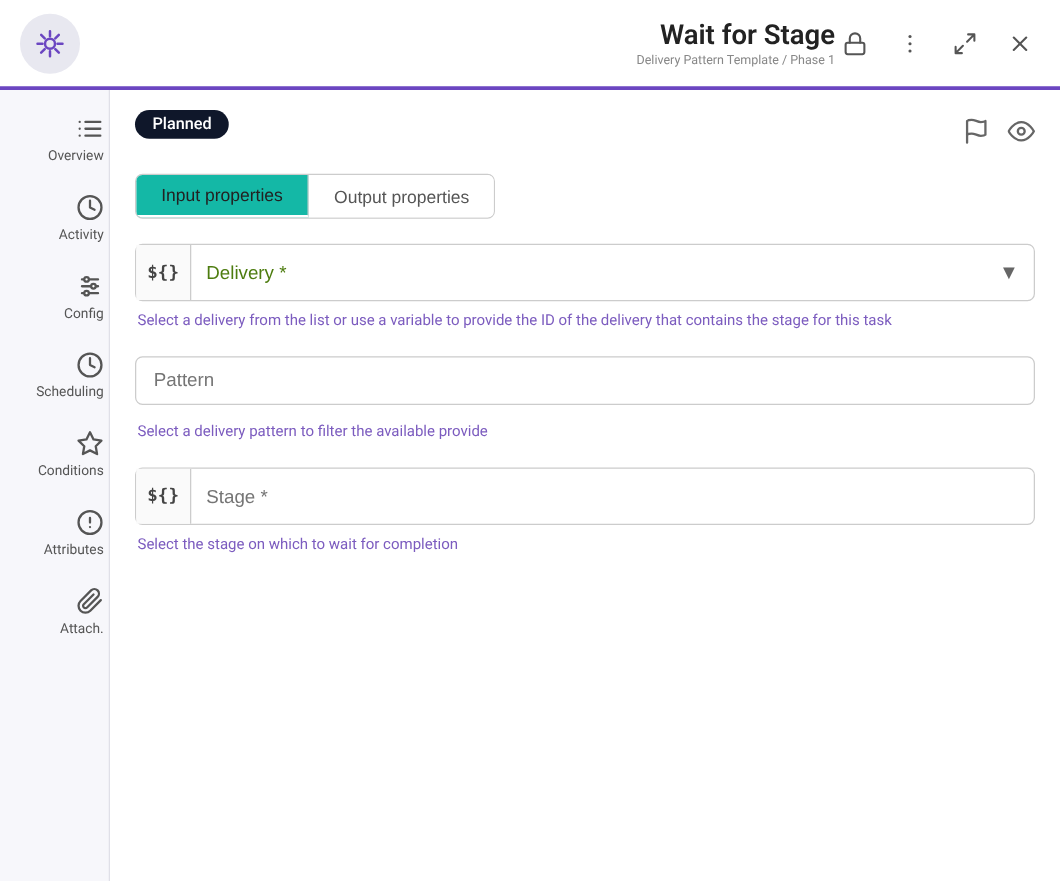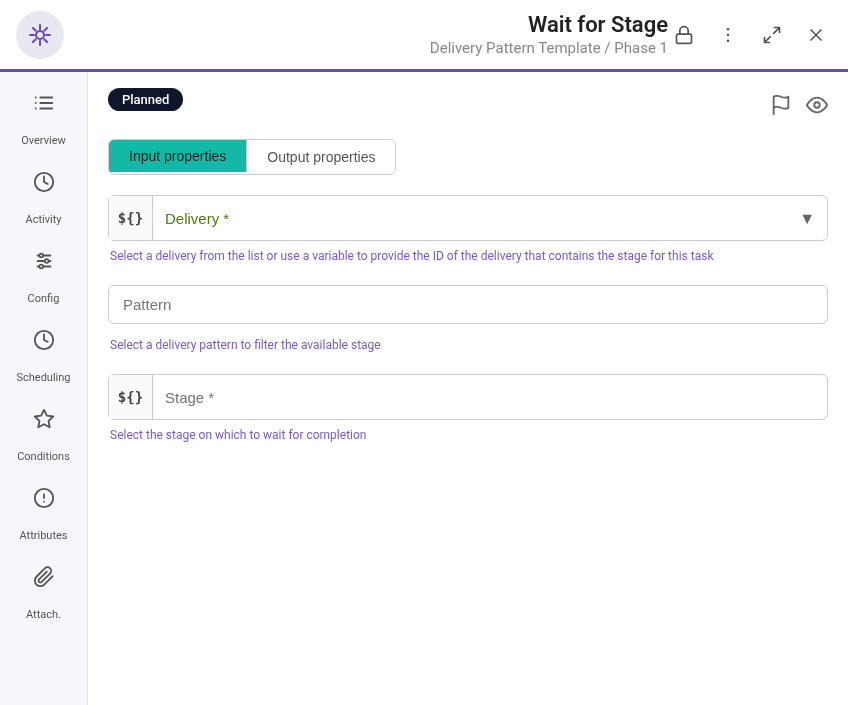--- a/index.html
+++ b/index.html
@@ -6,31 +6,31 @@
     body { font-family: -apple-system, BlinkMacSystemFont, 'Segoe UI', Roboto, sans-serif; background: #f0f0f5; width: 848px; height: 705px; overflow: hidden; }
 
     .app-container { display: flex; flex-direction: column; width: 848px; height: 705px; background: #fff; }
 
     
     .header { display: flex; align-items: center; padding: 10px 16px; background: #fff; border-bottom: 3px solid #6b46c1; min-height: 72px; }
     .header-icon { width: 48px; height: 48px; border-radius: 50%; background: #e8e8f0; display: flex; align-items: center; justify-content: center; margin-right: 14px; flex-shrink: 0; }
     .header-icon svg { width: 24px; height: 24px; color: #6b46c1; }
     .header-titles { flex: 1; text-align: right; }
     .header-title { font-size: 22px; font-weight: 600; color: #222; }
-    .header-subtitle { font-size: 15px; color: #888; margin-top: 2px; }
+    .header-subtitle { font-size: 10px; color: #888; margin-top: 2px; }
     .header-actions { display: flex; align-items: center; gap: 12px; }
     .header-action-btn { background: none; border: none; cursor: pointer; color: #555; display: flex; align-items: center; justify-content: center; width: 32px; height: 32px; border-radius: 4px; }
     .header-action-btn svg { width: 20px; height: 20px; }
 
     
     .main-body { display: flex; flex: 1; overflow: hidden; }
 
     
     .sidebar { width: 88px; background: #f7f7fb; border-right: 1px solid #e0e0e8; display: flex; flex-direction: column; align-items: center; padding-top: 8px; flex-shrink: 0; }
-    .sidebar-item { display: flex; flex-direction: column; align-items: center; justify-content: center; width: 100%; padding: 12px 4px; cursor: pointer; color: #555; gap: 20px; font-size: 12px; }
+    .sidebar-item { display: flex; flex-direction: column; align-items: flex-end; justify-content: center; width: 100%; padding: 12px 4px; cursor: pointer; color: #555; gap: 4px; font-size: 12px; }
     .sidebar-item svg { width: 22px; height: 22px; }
     .sidebar-item span { font-size: 11px; text-align: center; }
 
     
     .content { flex: 1; padding: 16px 20px; overflow-y: auto; background: #fff; }
 
     
     .status-badge { display: inline-flex; align-items: center; background: #0f172a; color: #fff; border-radius: 12px; padding: 4px 14px; font-size: 13px; font-weight: 500; margin-bottom: 14px; }
 
     
@@ -198,21 +198,21 @@
               <option>Delivery *</option>
             </select>
             <div class="field-select-arrow">▼</div>
           </div>
         </div>
         <div class="field-hint">Select a delivery from the list or use a variable to provide the ID of the delivery that contains the stage for this task</div>
       </div>
 
       <div class="field-group">
         <input class="pattern-field" type="text" placeholder="Pattern" style="">
-        <div class="field-hint">Select a delivery pattern to filter the available stage</div>
+        <div class="field-hint">Select a delivery pattern to filter the available provide</div>
       </div>
 
       <div class="field-group">
         <div class="field-row">
           <div class="field-prefix">
             <span style="font-family: monospace; font-size: 14px; color: #444;">${}</span>
           </div>
           <input class="field-input" type="text" placeholder="Stage *" style="">
         </div>
         <div class="field-hint">Select the stage on which to wait for completion</div>

